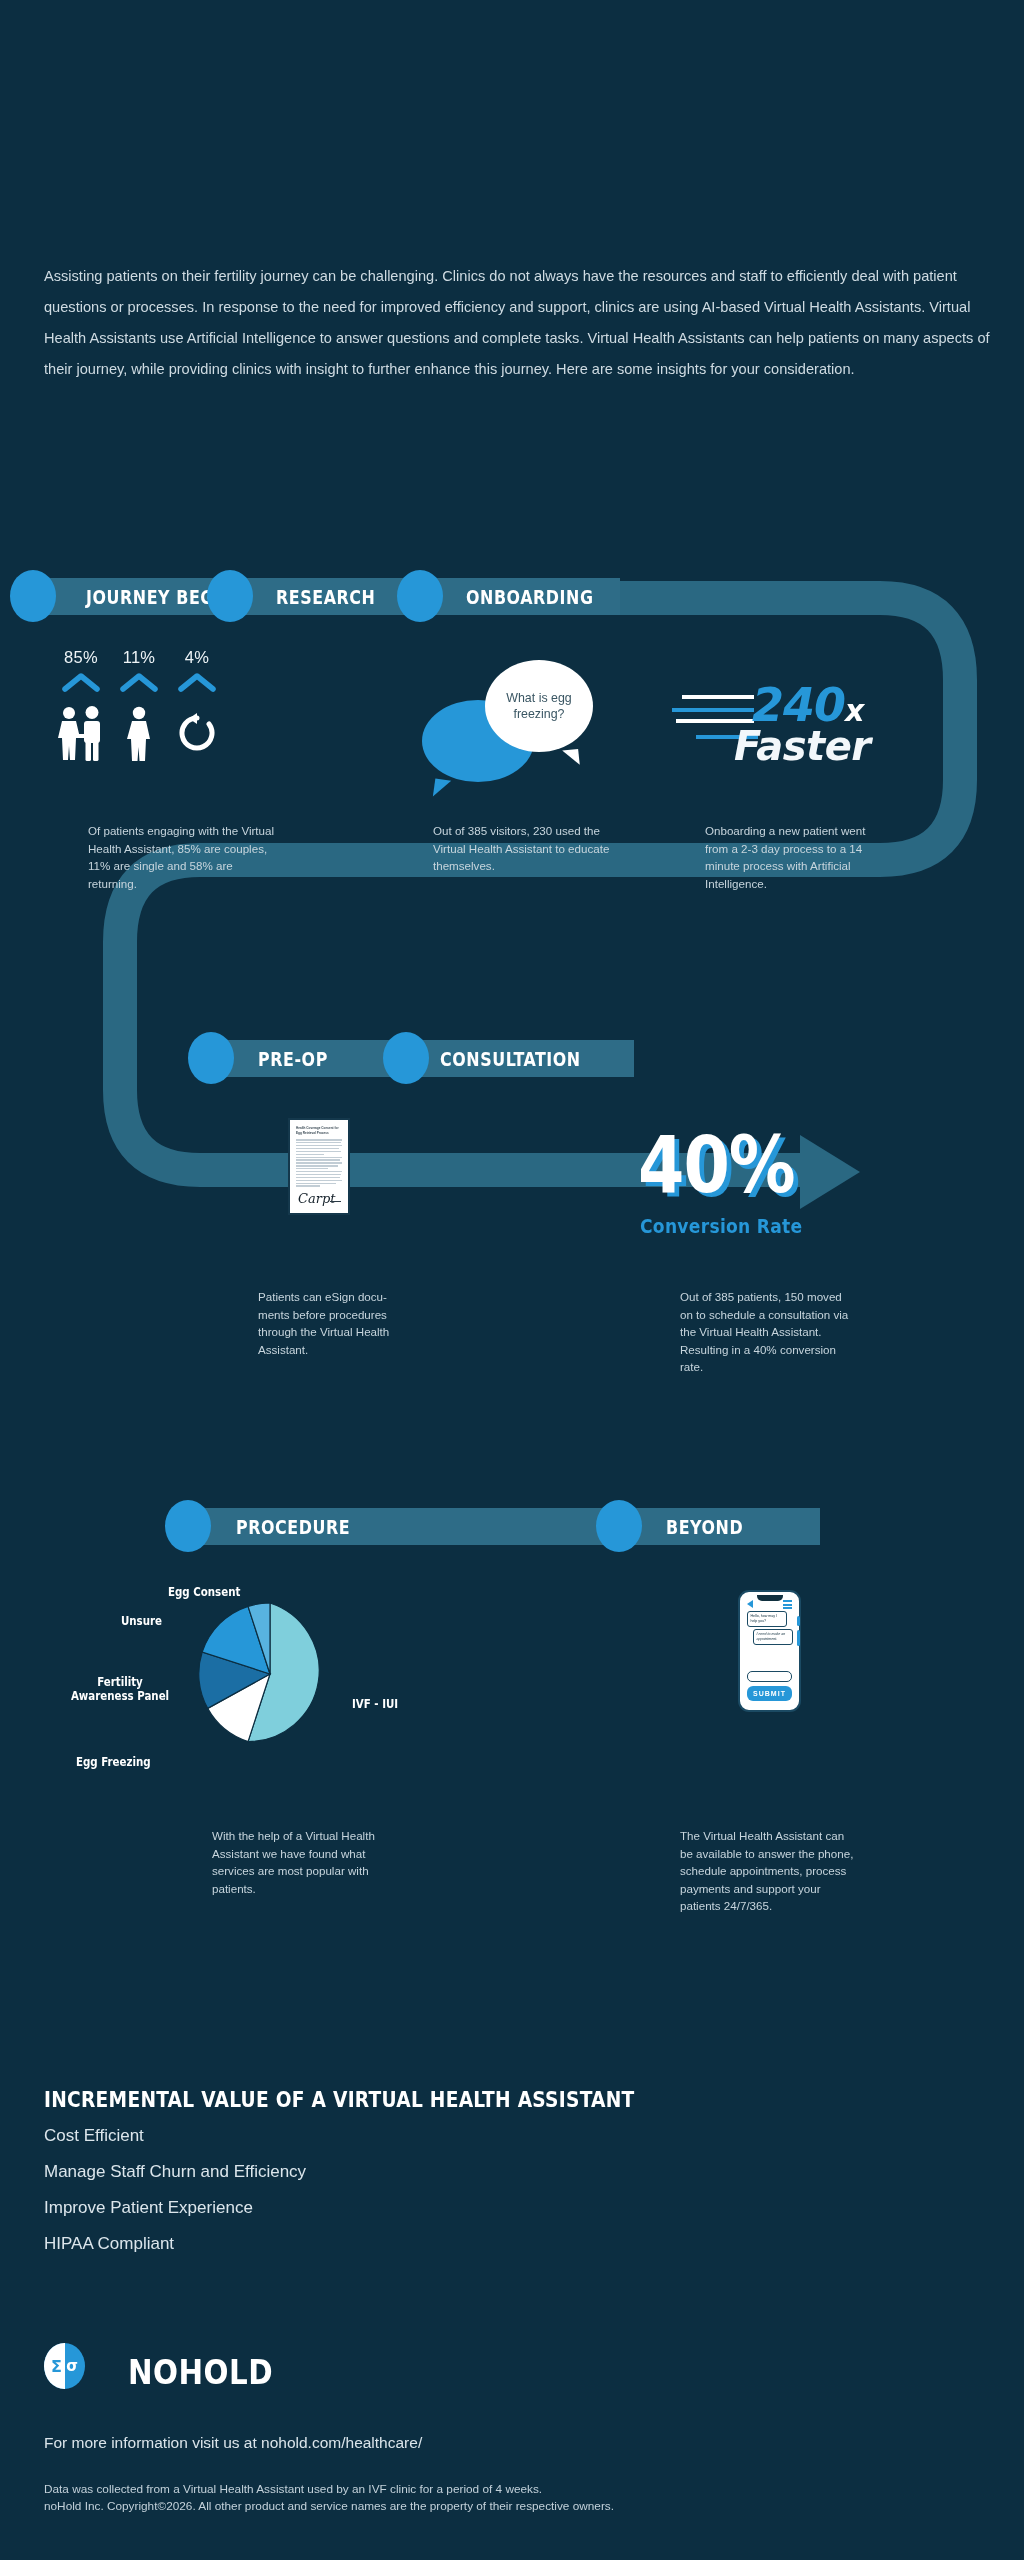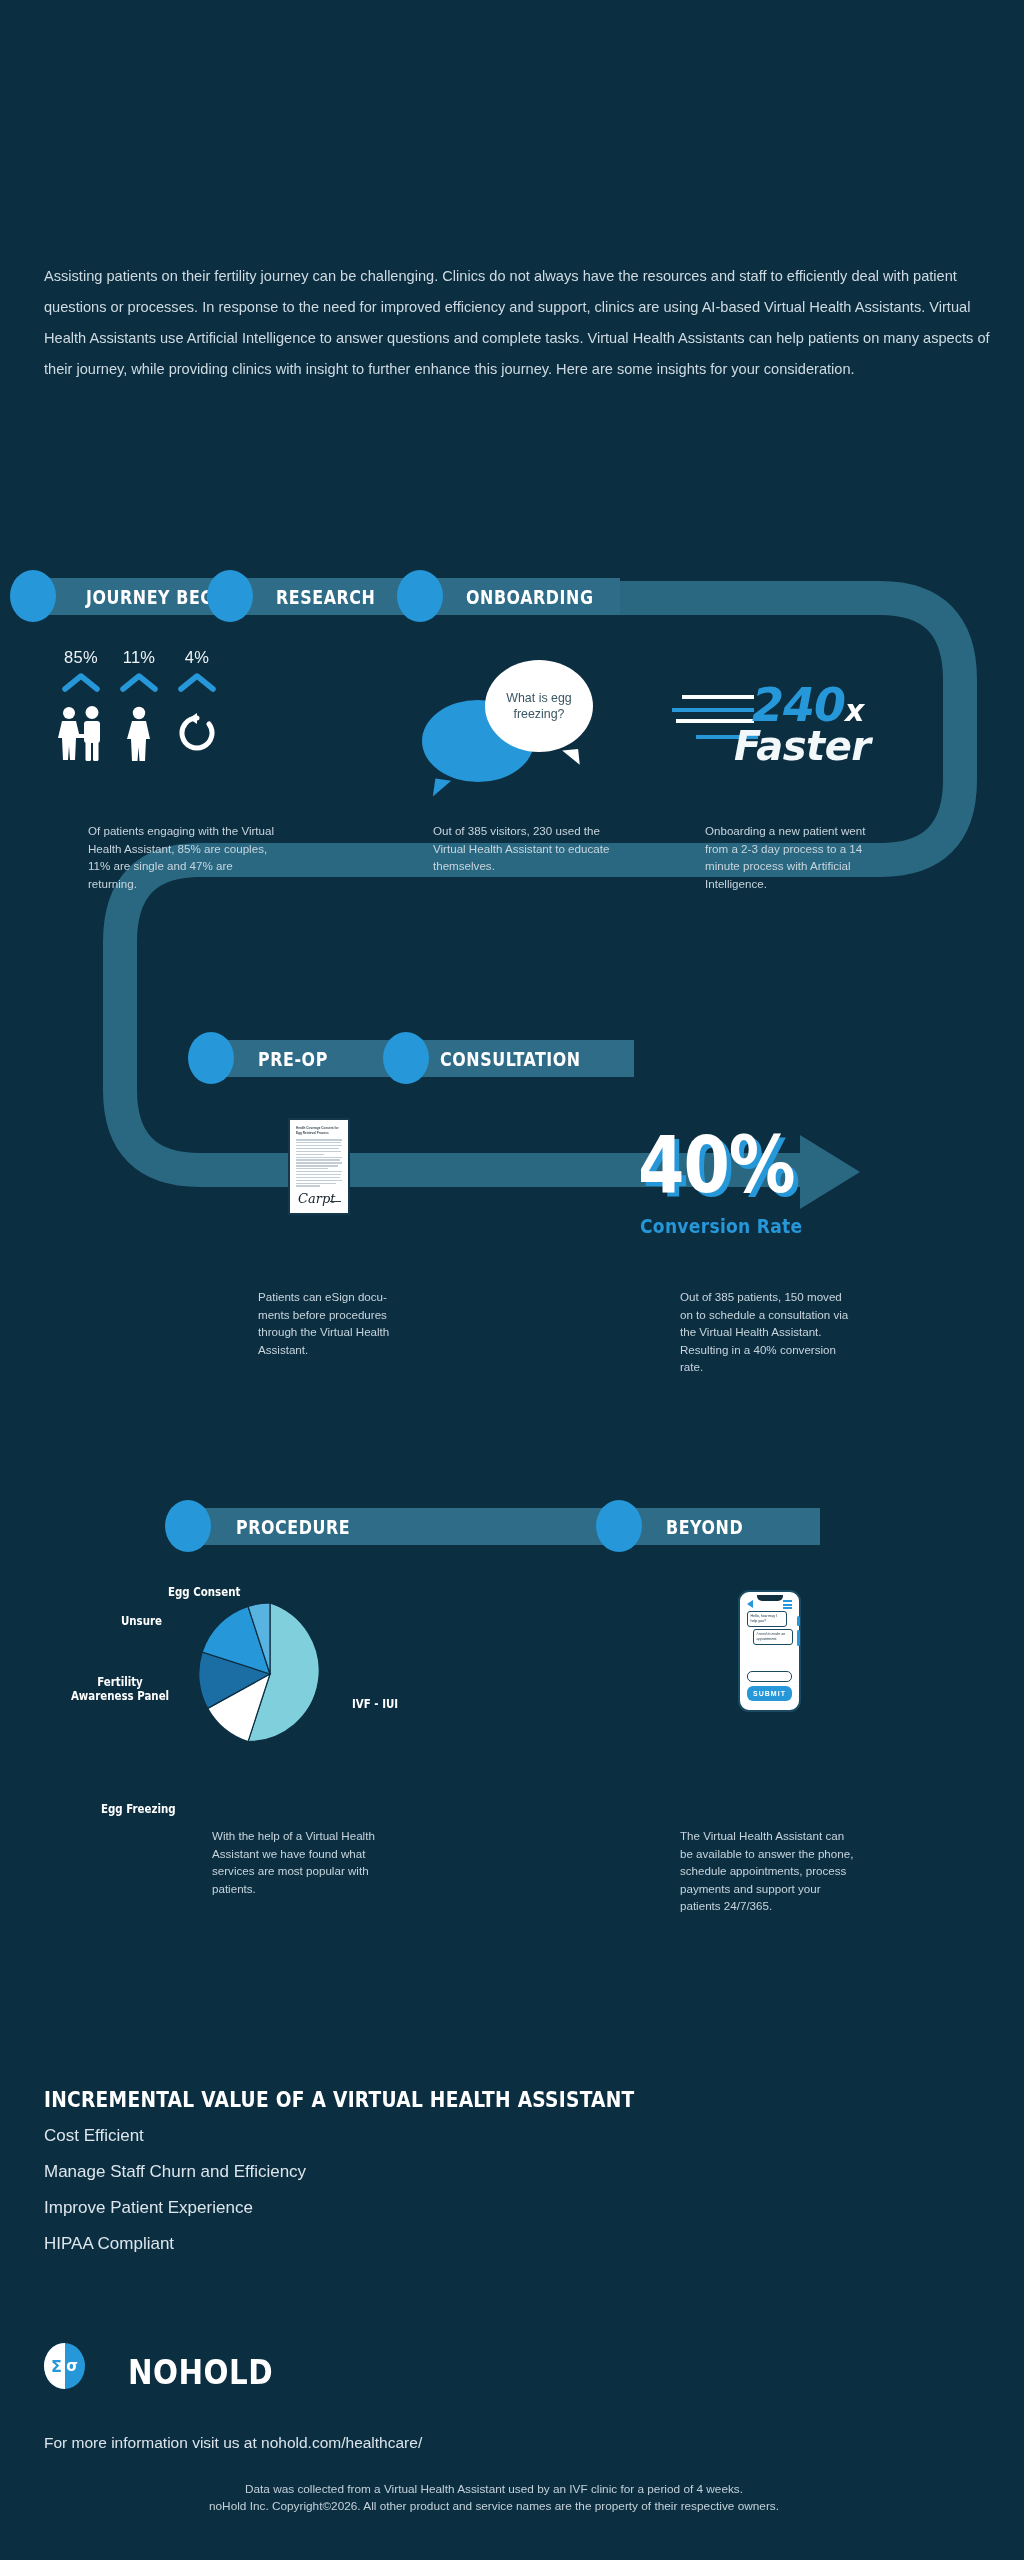--- a/index.html
+++ b/index.html
@@ -187,21 +187,21 @@
     position: absolute; right: 7px; top: 50%; transform: translateY(-50%);
     font-family: "DejaVu Sans", sans-serif; font-weight: 700; font-size: 15px; color: #ffffff;
   }
   .logo-text {
     position: absolute;
     font-family: "DejaVu Sans Condensed","Liberation Sans Narrow","Liberation Sans",sans-serif;
     font-weight: 700; font-size: 34px; color: #ffffff; letter-spacing: .5px;
     transform: scaleX(0.96); transform-origin: left center;
   }
   .footer-link { position: absolute; left: 44px; font-size: 15.5px; color: #dbe5eb; }
-  .footer-fine { position: absolute; left: 44px; font-size: 11.8px; color: #c3d1da; line-height: 17px; text-align: center; }
+  .footer-fine { position: absolute; left: 44px; font-size: 11.8px; color: #c3d1da; line-height: 17px; }
 </style>
 </head>
 <body>
 
 <div class="page">
 
   <p class="intro">Assisting patients on their fertility journey can be challenging. Clinics do not always have the resources and staff to efficiently deal with patient questions or processes. In response to the need for improved efficiency and support, clinics are using AI-based Virtual Health Assistants. Virtual Health Assistants use Artificial Intelligence to answer questions and complete tasks. Virtual Health Assistants can help patients on many aspects of their journey, while providing clinics with insight to further enhance this journey. Here are some insights for your consideration.</p>
 
   <svg class="path-svg" viewBox="0 0 1024 990">
     <path d="M 40 38 L 880 38 Q 960 38 960 120 L 960 220 Q 960 300 880 300 L 200 300 Q 120 300 120 382 L 120 530 Q 120 610 200 610 L 800 610" fill="none" stroke="#2a6882" stroke-width="34" stroke-linecap="butt"></path>
@@ -263,21 +263,21 @@
         <path d="M3 17 L19 4 L35 17" fill="none" stroke="#2697d8" stroke-width="5.5" stroke-linecap="round" stroke-linejoin="round"></path>
       </svg>
       <div class="fig-wrap">
         <svg width="38" height="56" viewBox="0 0 38 42">
           <path d="M19 5 a15 15 0 1 0 12 6" fill="none" stroke="#ffffff" stroke-width="5" stroke-linecap="round"></path>
           <path d="M19 0 L19 11 L11 5.5 Z" fill="#ffffff"></path>
         </svg>
       </div>
     </div>
   </div>
-  <p class="caption" style="left:88px; top:822px; width:190px;">Of patients engaging with the Virtual Health Assistant, 85% are couples, 11% are single and 47% are returning.</p>
+  <p class="caption" style="left:88px; top:822px; width:190px;">Of patients engaging with the Virtual Health Assistant, 85% are couples, 11% are single and 58% are returning.</p>
 
   <div class="bubble-blue" style="left:422px; top:700px;"></div>
   <div class="bubble-white" style="left:485px; top:660px;">
     <span class="txt">What is egg freezing?</span>
   </div>
   <p class="caption" style="left:433px; top:822px; width:185px;">Out of 385 visitors, 230 used the Virtual Health Assistant to educate themselves.</p>
 
   <div class="faster-wrap" style="left:672px; top:683px; width:230px; height:100px;">
     <div class="speedline" style="left:10px; top:12px; width:72px;"></div>
     <div class="speedline b" style="left:0px; top:25px; width:82px;"></div>
@@ -349,21 +349,21 @@
     <path d="M50 50 L4.17 35.17 A48 48 0 0 1 35.17 4.32 Z" fill="#2697d8" stroke="#0c2e41" stroke-width="0.8"></path>
 
     <path d="M50 50 L35.17 4.32 A48 48 0 0 1 50 2 Z" fill="#58b3e0" stroke="#0c2e41" stroke-width="0.8"></path>
   </svg>
   <div class="pie-label" style="left:168px; top:1585px;">Egg Consent</div>
   <div class="pie-label" style="left:121px; top:1614px;">Unsure</div>
   <div class="pie-label" style="left:65px; top:1675px; text-align:center; width:110px;">
     <div>Fertility</div>
     <div>Awareness Panel</div>
   </div>
-  <div class="pie-label" style="left:101px; top:1755px;margin-top:47px;">Egg Freezing</div>
+  <div class="pie-label" style="left:76px; top:1755px;">Egg Freezing</div>
   <div class="pie-label" style="left:352px; top:1697px;">IVF - IUI</div>
 
   <p class="caption" style="left:212px; top:1827px; width:180px;">With the help of a Virtual Health Assistant we have found what services are most popular with patients.</p>
 
   <div class="phone" style="left:738px; top:1590px;">
     <div class="sidebtn" style="top:24px; height:10px;"></div>
     <div class="sidebtn" style="top:38px; height:16px;"></div>
     <div class="screen">
       <div class="notch"></div>
       <div class="backarrow"></div>

